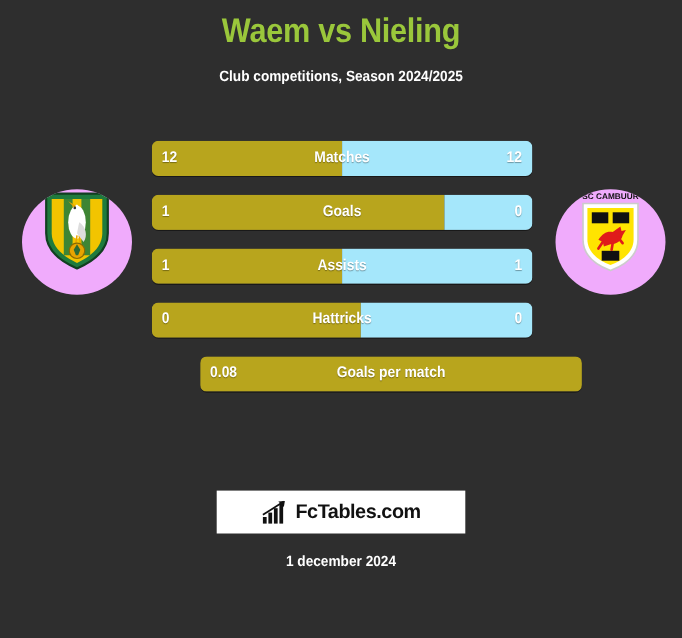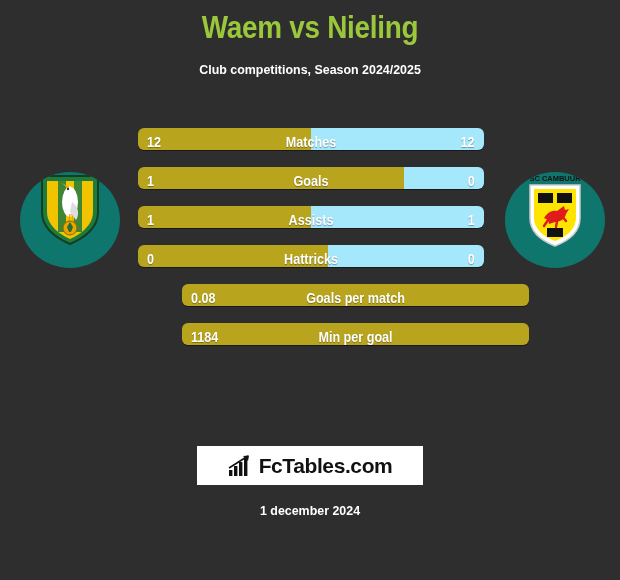--- a/index.html
+++ b/index.html
@@ -39,38 +39,38 @@
     color: #ffffff;
     transform: scaleX(0.92);
   }
 
   
   .crest-wrap {
     position: absolute;
     top: 172px;
     width: 100px;
     height: 96px;
-    background: #0f766e;
+    background: #f0abfc;
     border-radius: 50%;
     overflow: hidden;
   }
   .crest-left  { left: 20px; }
   .crest-right { left: 505px; }
   .crest-wrap svg { display: block; margin: 0 auto; }
 
   
   .bars {
     position: absolute;
     top: 128px;
     left: 138px;
     width: 346px;
   }
   .bar-row {
     position: relative;
-    height: 22px;
+    height: 32px;
     margin-bottom: 17px;
   }
   .bar-track {
     position: absolute;
     inset: 0;
     display: flex;
     border-radius: 6px;
     overflow: hidden;
     box-shadow: 0 1px 0 rgba(0,0,0,0.45);
   }
@@ -114,21 +114,21 @@
     left: 197px;
     width: 226px;
     height: 39px;
     background: #ffffff;
     display: flex;
     align-items: center;
     justify-content: center;
     gap: 5px;
   }
   .logo-text {
-    font-size: 21px;
+    font-size: 18px;
     font-weight: bold;
     color: #111111;
     letter-spacing: -0.4px;
   }
   .date {
     position: absolute;
     top: 503px;
     left: 0;
     width: 620px;
     text-align: center;
@@ -221,27 +221,20 @@
 
     <div class="bar-row single">
       <div class="bar-track">
         <div class="seg-home"></div>
       </div>
       <div class="val-home">0.08</div>
       <div class="bar-label">Goals per match</div>
     </div>
 
 
-    <div class="bar-row single">
-      <div class="bar-track">
-        <div class="seg-home"></div>
-      </div>
-      <div class="val-home">1184</div>
-      <div class="bar-label">Min per goal</div>
-    </div>
 
   </div>
 
   <div class="logo-box">
     <svg width="26" height="22" viewBox="0 0 26 22">
       <rect x="1" y="15" width="3.4" height="6" fill="#111111"></rect>
       <rect x="6" y="11" width="3.4" height="10" fill="#111111"></rect>
       <rect x="11" y="7" width="3.4" height="14" fill="#111111"></rect>
       <rect x="16" y="3" width="3.4" height="18" fill="#111111"></rect>
       <path d="M1 13 L20 1" stroke="#111111" stroke-width="1.6" fill="none"></path>

